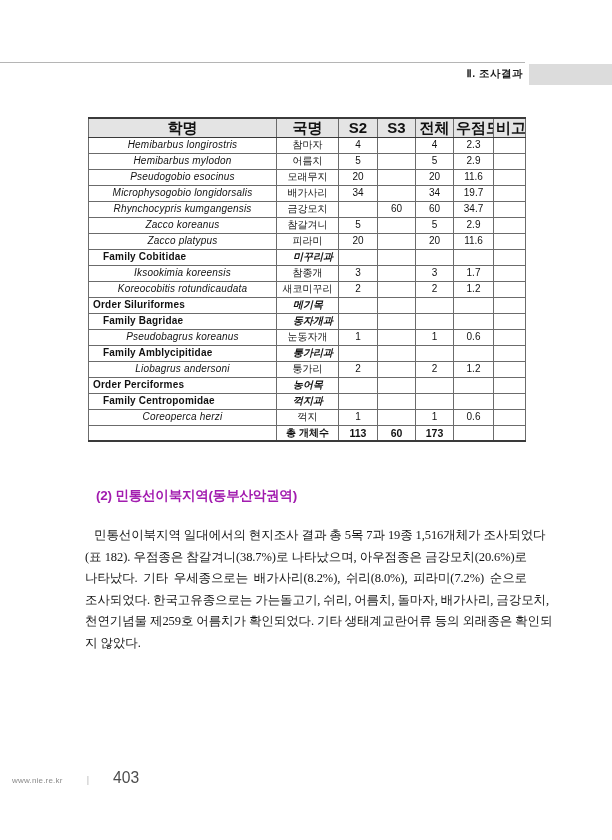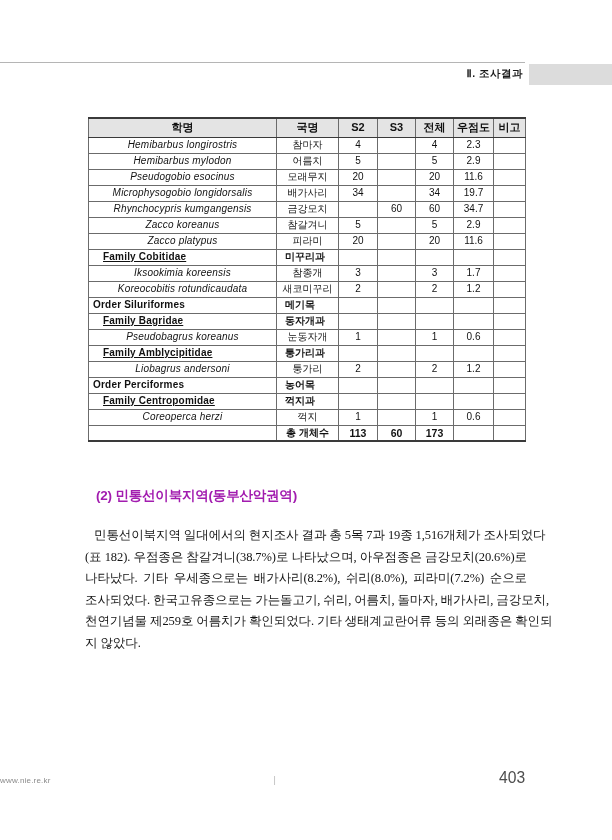--- a/index.html
+++ b/index.html
@@ -66,30 +66,30 @@
     text-align: center;
     vertical-align: middle;
     overflow: hidden;
     white-space: nowrap;
     line-height: 1;
   }
   .fish-table thead th {
     height: 19px;
     background: #e4e4e4;
     font-weight: 700;
-    font-size: 11px;
+    font-size: 15px;
     border-top: 2px solid #3a3a3a;
     border-bottom: 1.5px solid #3a3a3a;
   }
   .fish-table tbody tr:last-child td { border-bottom: 2px solid #3a3a3a; }
 
   .fish-table td.sci { font-style: italic; letter-spacing: 0.2px; }
   tr.row-order  td.sci { font-style: normal; font-weight: 700; text-align: left; padding-left: 4px;  }
-  tr.row-family td.sci { font-style: normal; font-weight: 700; text-align: left; padding-left: 14px; text-decoration: underline; }
-  tr.row-order  td.kor, tr.row-family td.kor { font-weight: 700; text-align: left; padding-left: 8px; }
+  tr.row-family td.sci { font-style: normal; font-weight: 700; text-align: left; padding-left: 14px; }
+  tr.row-order  td.kor, tr.row-family td.kor { font-weight: 700; text-align: left; padding-left: 16px; font-style: italic; }
   tr.row-total  td.kor { font-weight: 700; }
   tr.row-total  td.num { font-weight: 700; font-size: 10.5px; }
 
   
   .section-heading {
     position: absolute;
     left: 96px; top: 487px;
     font-size: 13.5px;
     font-weight: 700;
     color: #a21caf;
@@ -112,26 +112,26 @@
     text-align: justify;
     text-align-last: justify;
     white-space: nowrap;
   }
   .body-paragraph .pline.first { text-indent: 9px; }
   .body-paragraph .pline.last  { text-align-last: left; }
 
   
   .footer {
     position: absolute;
-    top: 768px; left: 0;
+    top: 768px; left: 12px;
     width: 527px;
     display: flex;
-    justify-content: space-between;
+    justify-content: flex-start;
     align-items: baseline;
-    gap: 5px;
+    gap: 24px;
   }
   .footer .site {
     font-size: 8px;
     color: #8a8a8a;
     letter-spacing: 0.2px;
   }
   .footer .sep {
     font-size: 9px;
     color: #b5b5b5;
   }

